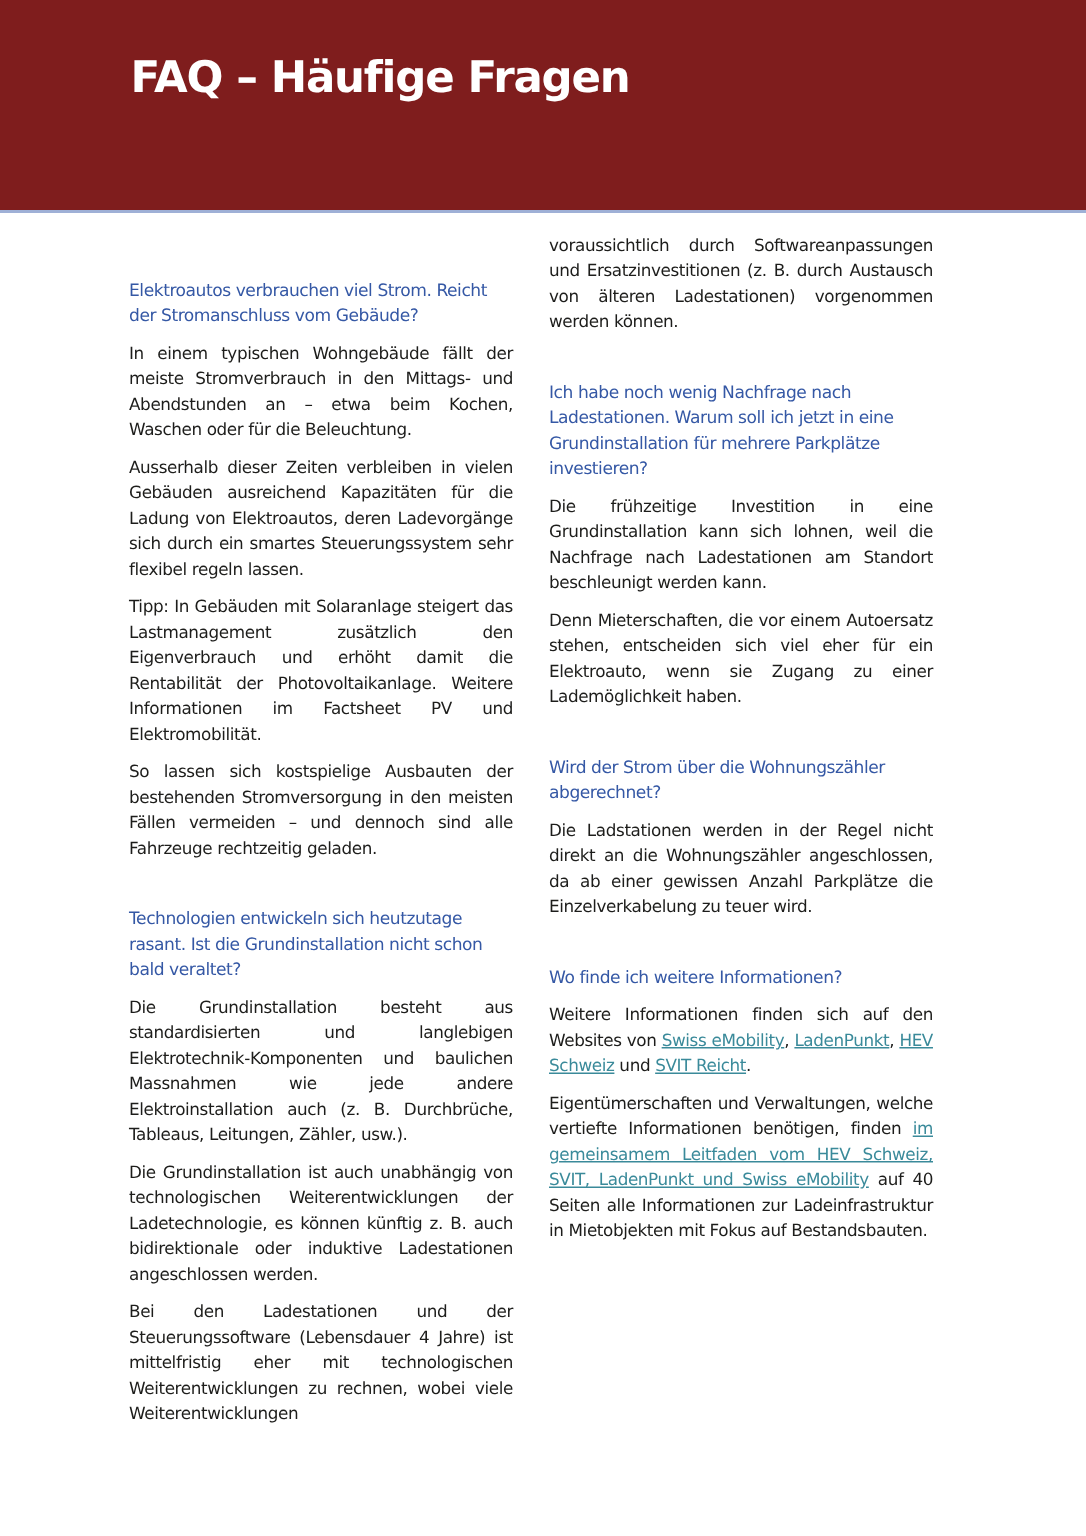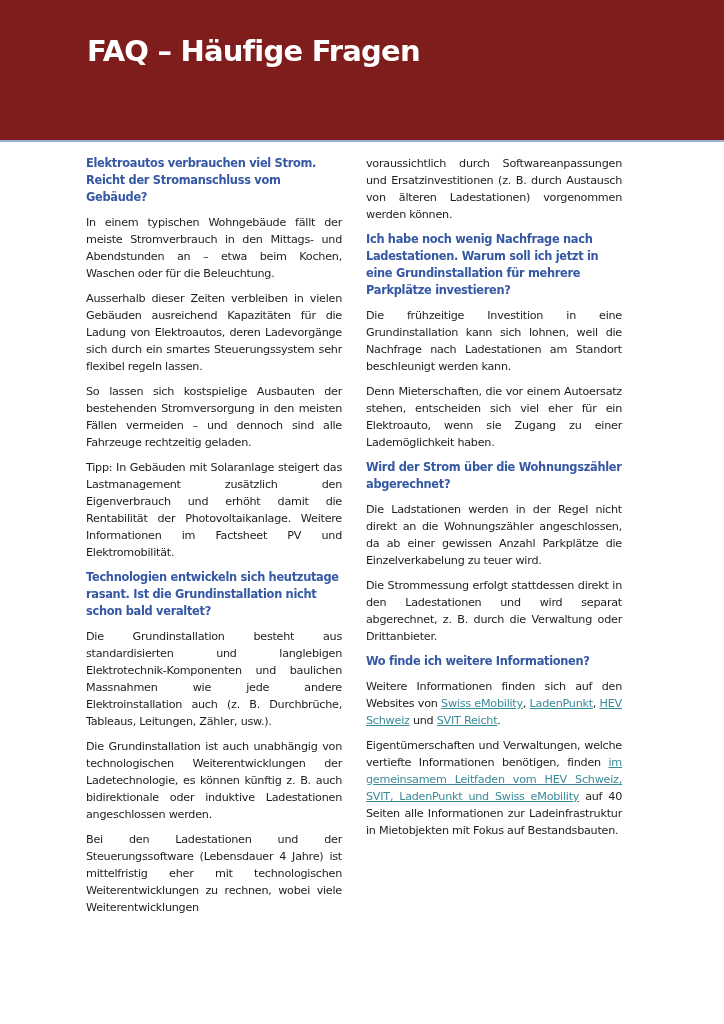--- a/index.html
+++ b/index.html
@@ -14,54 +14,53 @@
       font-family: "DejaVu Sans", sans-serif; font-weight: bold;
       font-size: 29px; color: #ffffff; letter-spacing: -0.8px;
     }
     .col {
       position: absolute; top: 155px; width: 256px;
       font-size: 11.2px; line-height: 17px; letter-spacing: -0.25px;
     }
     .col-left { left: 86px; }
     .col-right { left: 366px; }
     .col h2 {
-      font-size: 11.4px; line-height: 17px; font-weight: bold;
-      color: #3558a5; margin-bottom: 8px; letter-spacing: -0.3px;
+      font-size: 11.4px; line-height: 17px; font-weight: normal;
+      color: #3558a5; margin-bottom: 8px; letter-spacing: -0.3px; margin-top: 30px;
     }
     .col p { text-align: justify; hyphens: manual; margin-bottom: 8px; }
     .col p.cont { margin-bottom: 8px; }
     a.link { color: #3a8a9a; text-decoration: underline; }
   </style>
 </head>
 <body>
 
 <div class="header">
   <h1>FAQ – Häufige Fragen</h1>
 </div>
 
 <div class="col col-left">
   <h2>Elektroautos verbrauchen viel Strom. Reicht der Stromanschluss vom Gebäude?</h2>
   <p>In einem typischen Wohngebäude fällt der meiste Stromverbrauch in den Mittags- und Abendstunden an – etwa beim Kochen, Waschen oder für die Beleuchtung.</p>
   <p>Ausserhalb dieser Zeiten verbleiben in vielen Gebäuden ausreichend Kapazitäten für die Ladung von Elektroautos, deren Ladevorgänge sich durch ein smartes Steuerungssystem sehr flexibel regeln lassen.</p>
+  <p><span>Tipp:</span><span> In Gebäuden mit Solaranlage steigert das Lastmanagement zusätzlich den Eigenverbrauch und erhöht damit die Rentabilität der Photovoltaikanlage. Weitere Informationen im Factsheet PV und Elektromobilität.</span></p>
   <p>So lassen sich kostspielige Ausbauten der bestehenden Stromversorgung in den meisten Fällen vermeiden – und dennoch sind alle Fahrzeuge rechtzeitig geladen.</p>
-  <p><span>Tipp:</span><span> In Gebäuden mit Solaranlage steigert das Lastmanagement zusätzlich den Eigenverbrauch und erhöht damit die Rentabilität der Photovoltaikanlage. Weitere Informationen im Factsheet PV und Elektromobilität.</span></p>
 
   <h2>Technologien entwickeln sich heutzutage rasant. Ist die Grundinstallation nicht schon bald veraltet?</h2>
   <p>Die Grundinstallation besteht aus standardisierten und langlebigen Elektrotechnik-Komponenten und baulichen Massnahmen wie jede andere Elektroinstallation auch (z. B. Durchbrüche, Tableaus, Leitungen, Zähler, usw.).</p>
   <p>Die Grundinstallation ist auch unabhängig von technologischen Weiterentwicklungen der Ladetechnologie, es können künftig z. B. auch bidirektionale oder induktive Ladestationen angeschlossen werden.</p>
   <p style="text-align-last: justify;">Bei den Ladestationen und der Steuerungssoftware (Lebensdauer 4 Jahre) ist mittelfristig eher mit technologischen Weiterentwicklungen zu rechnen, wobei viele Weiterentwicklungen</p>
 </div>
 
 <div class="col col-right">
   <p class="cont">voraussichtlich durch Softwareanpassungen und Ersatzinvestitionen (z. B. durch Austausch von älteren Ladestationen) vorgenommen werden können.</p>
 
   <h2>Ich habe noch wenig Nachfrage nach Ladestationen. Warum soll ich jetzt in eine Grundinstallation für mehrere Parkplätze investieren?</h2>
   <p>Die frühzeitige Investition in eine Grundinstallation kann sich lohnen, weil die Nachfrage nach Ladestationen am Standort beschleunigt werden kann.</p>
   <p>Denn Mieterschaften, die vor einem Autoersatz stehen, entscheiden sich viel eher für ein Elektroauto, wenn sie Zugang zu einer Lademöglichkeit haben.</p>
 
   <h2>Wird der Strom über die Wohnungszähler abgerechnet?</h2>
   <p>Die Ladstationen werden in der Regel nicht direkt an die Wohnungszähler angeschlossen, da ab einer gewissen Anzahl Parkplätze die Einzelverkabelung zu teuer wird.</p>
-  <p>Die Strommessung erfolgt stattdessen direkt in den Ladestationen und wird separat abgerechnet, z. B. durch die Verwaltung oder Drittanbieter.</p>
 
   <h2>Wo finde ich weitere Informationen?</h2>
   <p><span>Weitere Informationen finden sich auf den Websites von </span><a class="link">Swiss eMobility</a><span>, </span><a class="link">LadenPunkt</a><span>, </span><a class="link">HEV Schweiz</a><span> und </span><a class="link">SVIT Reicht</a><span>.</span></p>
   <p><span>Eigentümerschaften und Verwaltungen, welche vertiefte Informationen benötigen, finden </span><a class="link">im gemeinsamem Leitfaden vom HEV Schweiz, SVIT, LadenPunkt und Swiss eMobility</a><span> auf 40 Seiten alle Informationen zur Ladeinfrastruktur in Mietobjekten mit Fokus auf Bestandsbauten.</span></p>
 </div>
 
 </body></html>

